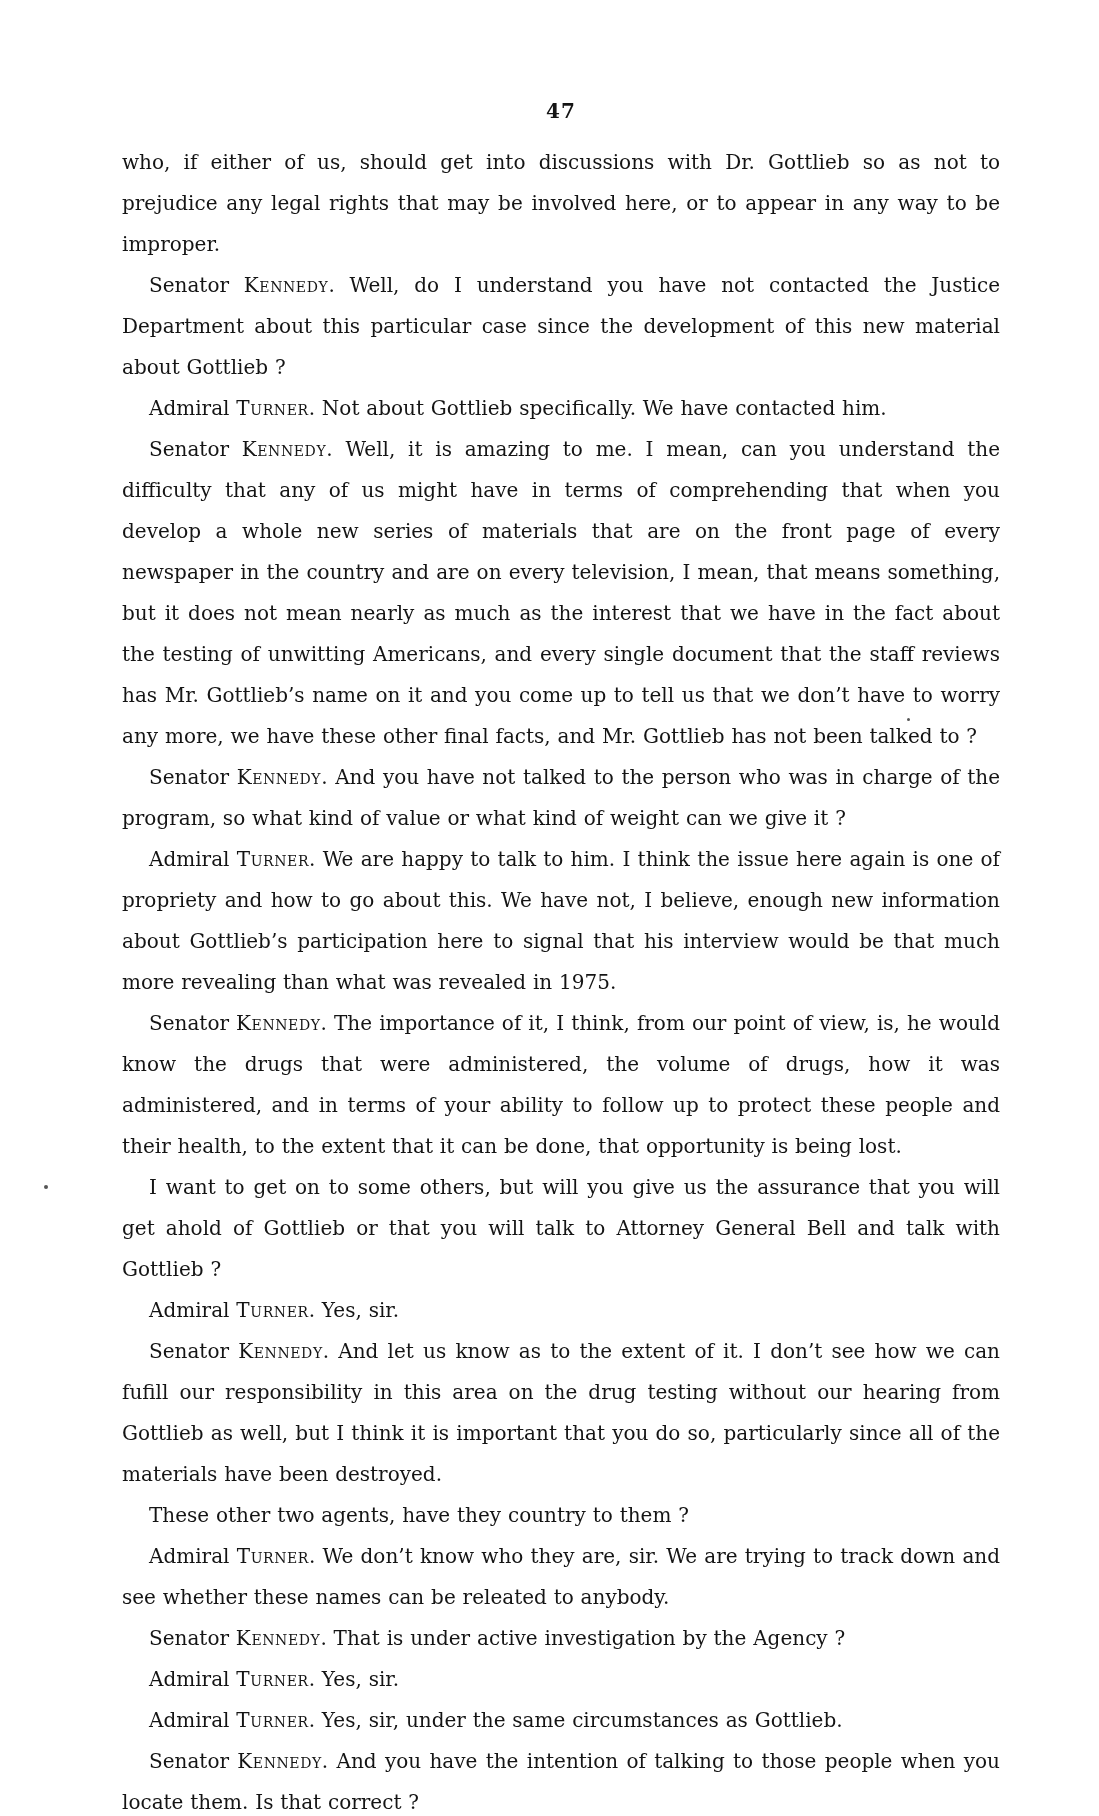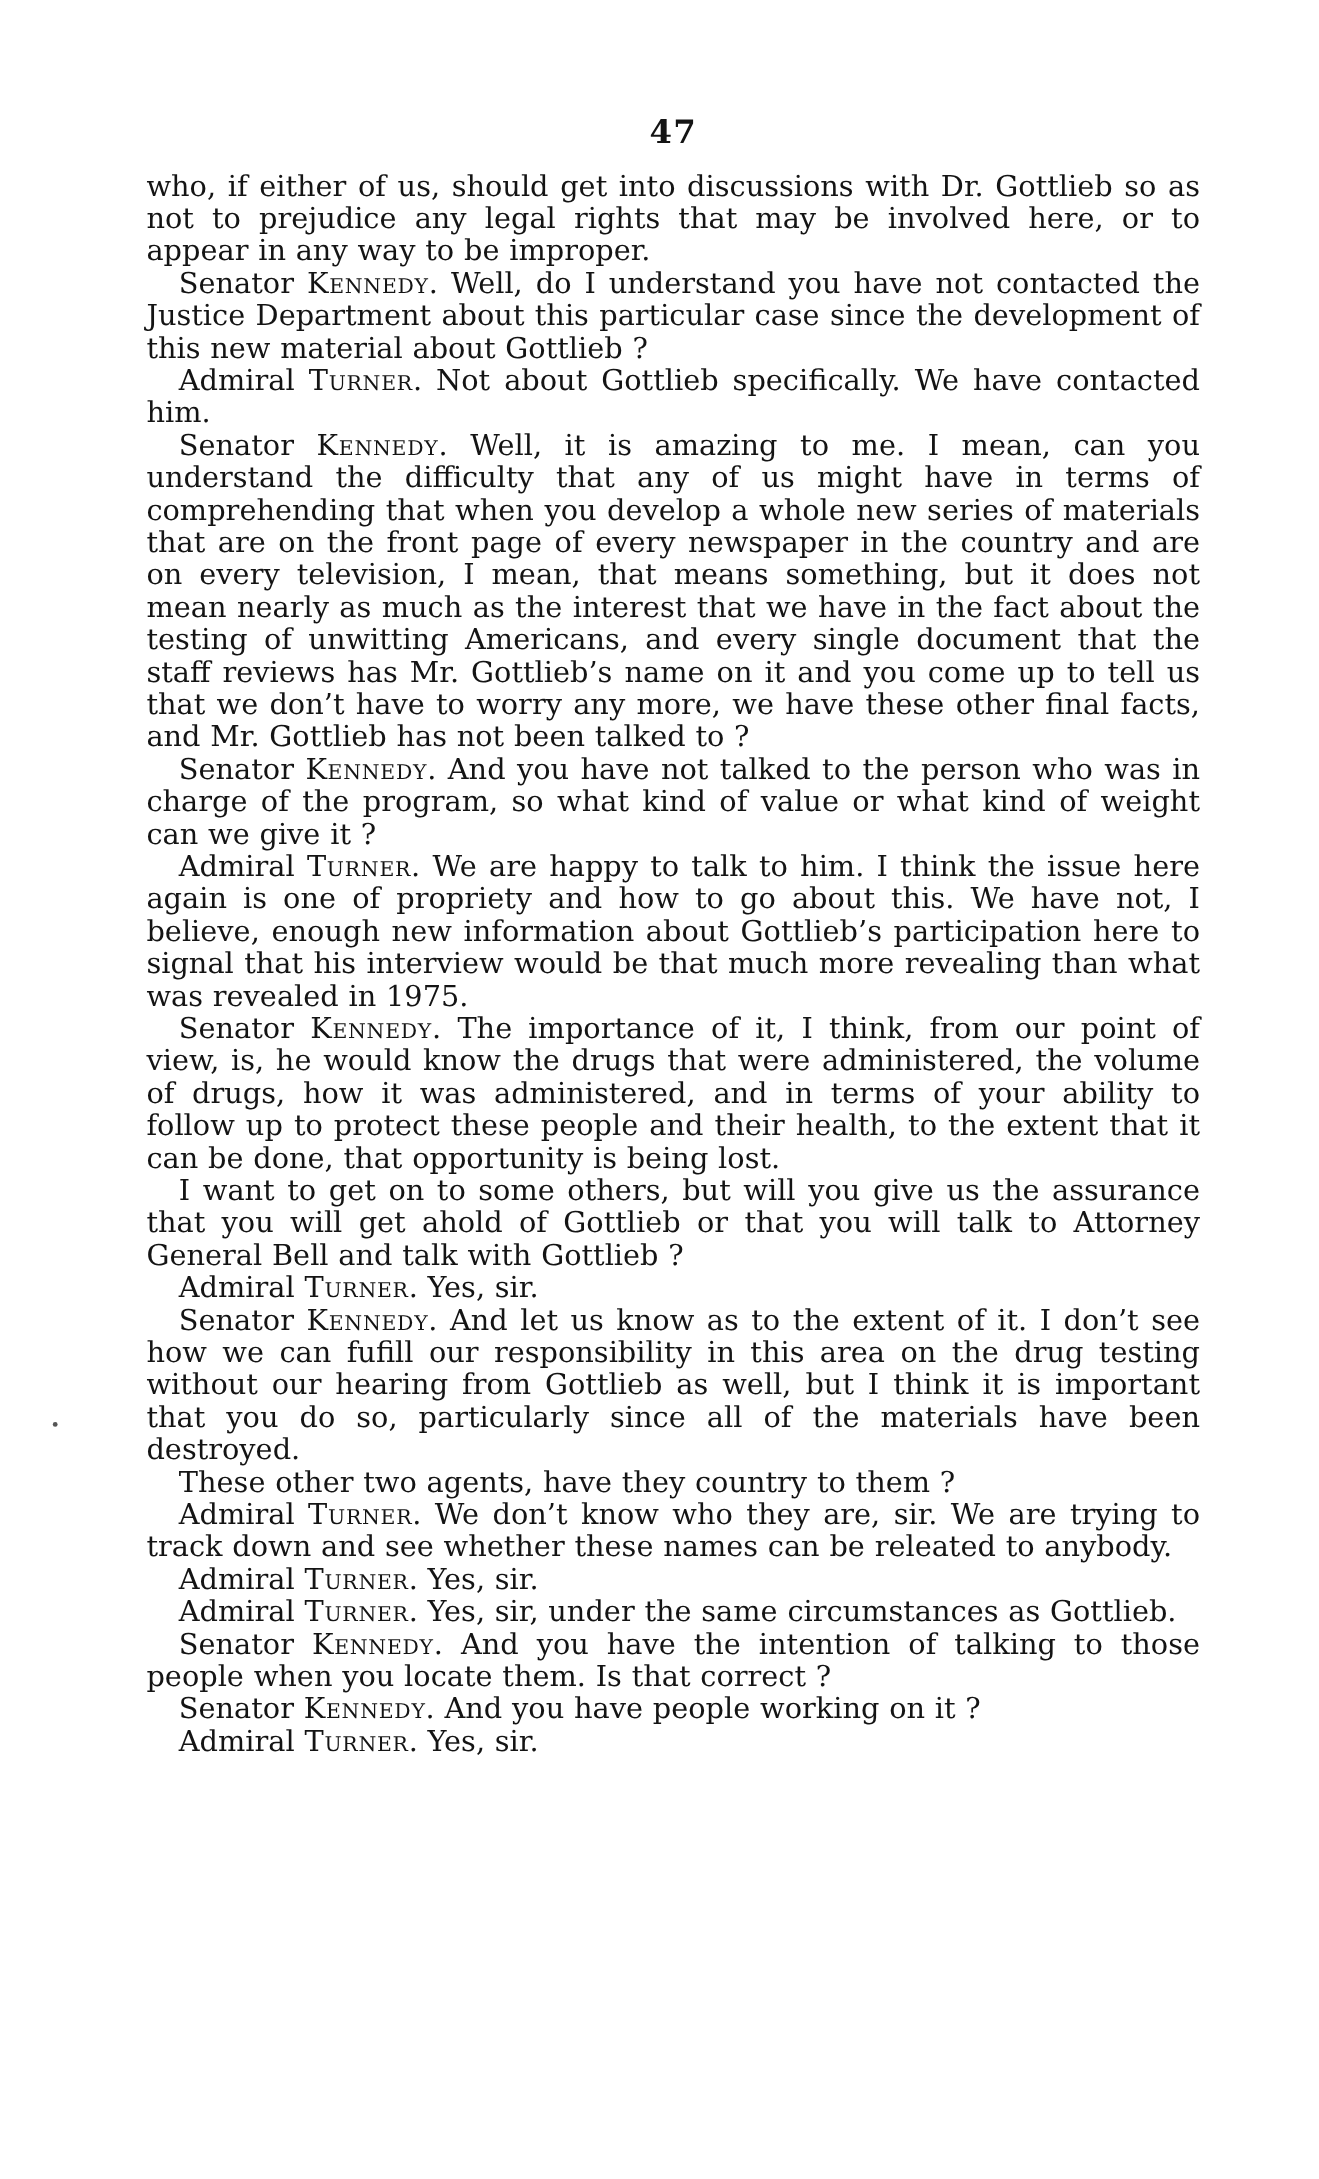--- a/index.html
+++ b/index.html
@@ -17,30 +17,30 @@
     color: #141414;
   }
   .column {
     position: absolute;
     left: 122px;
     top: 96px;
     width: 878px;
   }
   .pageno {
     text-align: center;
-    font-size: 27px;
+    font-size: 20px;
     font-weight: 700;
     letter-spacing: 1px;
     line-height: 30px;
     margin: 0 0 16px 0;
   }
   .para {
     margin: 0;
-    font-size: 24px;
-    line-height: 27px;
+    font-size: 20px;
+    line-height: 41px;
     text-align: justify;
     word-spacing: 0.5px;
   }
   .para.indent {
     text-indent: 27px;
   }
   .sc {
     font-variant: small-caps;
     letter-spacing: 0.6px;
     margin-top: 15px;
@@ -67,20 +67,21 @@
         <p class="para indent"><span>Admiral </span><span class="sc">Turner</span><span>. Not about Gottlieb specifically. We have contacted him.</span></p>
         <p class="para indent"><span>Senator </span><span class="sc">Kennedy</span><span>. Well, it is amazing to me. I mean, can you understand the difficulty that any of us might have in terms of comprehending that when you develop a whole new series of materials that are on the front page of every newspaper in the country and are on every television, I mean, that means something, but it does not mean nearly as much as the interest that we have in the fact about the testing of unwitting Americans, and every single document that the staff reviews has Mr. Gottlieb’s name on it and you come up to tell us that we don’t have to worry any more, we have these other final facts, and Mr. Gottlieb has not been talked to ?</span></p>
         <p class="para indent"><span>Senator </span><span class="sc">Kennedy</span><span>. And you have not talked to the person who was in charge of the program, so what kind of value or what kind of weight can we give it ?</span></p>
         <p class="para indent"><span>Admiral </span><span class="sc">Turner</span><span>. We are happy to talk to him. I think the issue here again is one of propriety and how to go about this. We have not, I believe, enough new information about Gottlieb’s participation here to signal that his interview would be that much more revealing than what was revealed in 1975.</span></p>
         <p class="para indent"><span>Senator </span><span class="sc">Kennedy</span><span>. The importance of it, I think, from our point of view, is, he would know the drugs that were administered, the volume of drugs, how it was administered, and in terms of your ability to follow up to protect these people and their health, to the extent that it can be done, that opportunity is being lost.</span></p>
         <p class="para indent"><span>I want to get on to some others, but will you give us the assurance that you will get ahold of Gottlieb or that you will talk to Attorney General Bell and talk with Gottlieb ?</span></p>
         <p class="para indent"><span>Admiral </span><span class="sc">Turner</span><span>. Yes, sir.</span></p>
         <p class="para indent"><span>Senator </span><span class="sc">Kennedy</span><span>. And let us know as to the extent of it. I don’t see how we can fufill our responsibility in this area on the drug testing without our hearing from Gottlieb as well, but I think it is important that you do so, particularly since all of the materials have been destroyed.</span></p>
         <p class="para indent"><span>These other two agents, have they country to them ?</span></p>
         <p class="para indent"><span>Admiral </span><span class="sc">Turner</span><span>. We don’t know who they are, sir. We are trying to track down and see whether these names can be releated to anybody.</span></p>
+        <p class="para indent"><span>Senator </span><span class="sc">Kennedy</span><span>. That is under active investigation by the Agency ?</span></p>
         <p class="para indent"><span>Admiral </span><span class="sc">Turner</span><span>. Yes, sir.</span></p>
         <p class="para indent"><span>Admiral </span><span class="sc">Turner</span><span>. Yes, sir, under the same circumstances as Gottlieb.</span></p>
         <p class="para indent"><span>Senator </span><span class="sc">Kennedy</span><span>. And you have the intention of talking to those people when you locate them. Is that correct ?</span></p>
         <p class="para indent"><span>Senator </span><span class="sc">Kennedy</span><span>. And you have people working on it ?</span></p>
         <p class="para indent"><span>Admiral </span><span class="sc">Turner</span><span>. Yes, sir.</span></p>
       </div>
   </div>
   <div class="speck s1"></div>
   <div class="speck s2"></div>
 </div>

